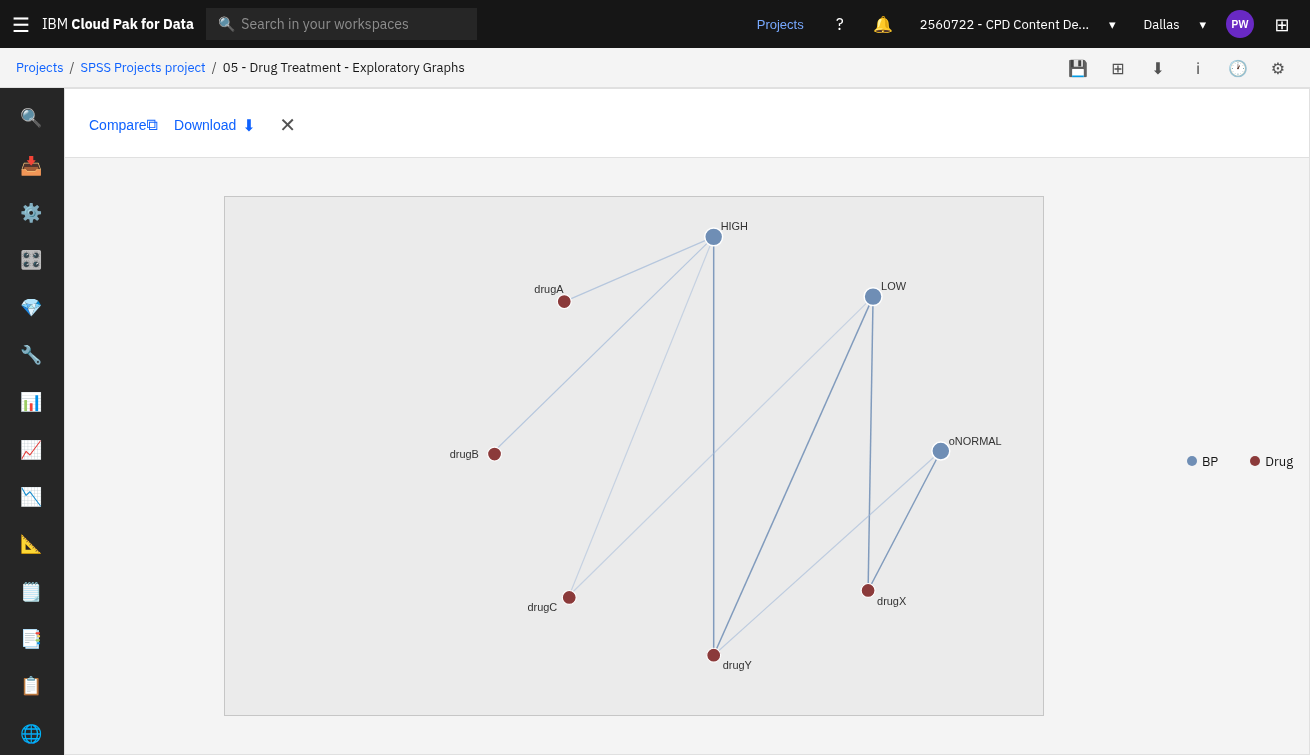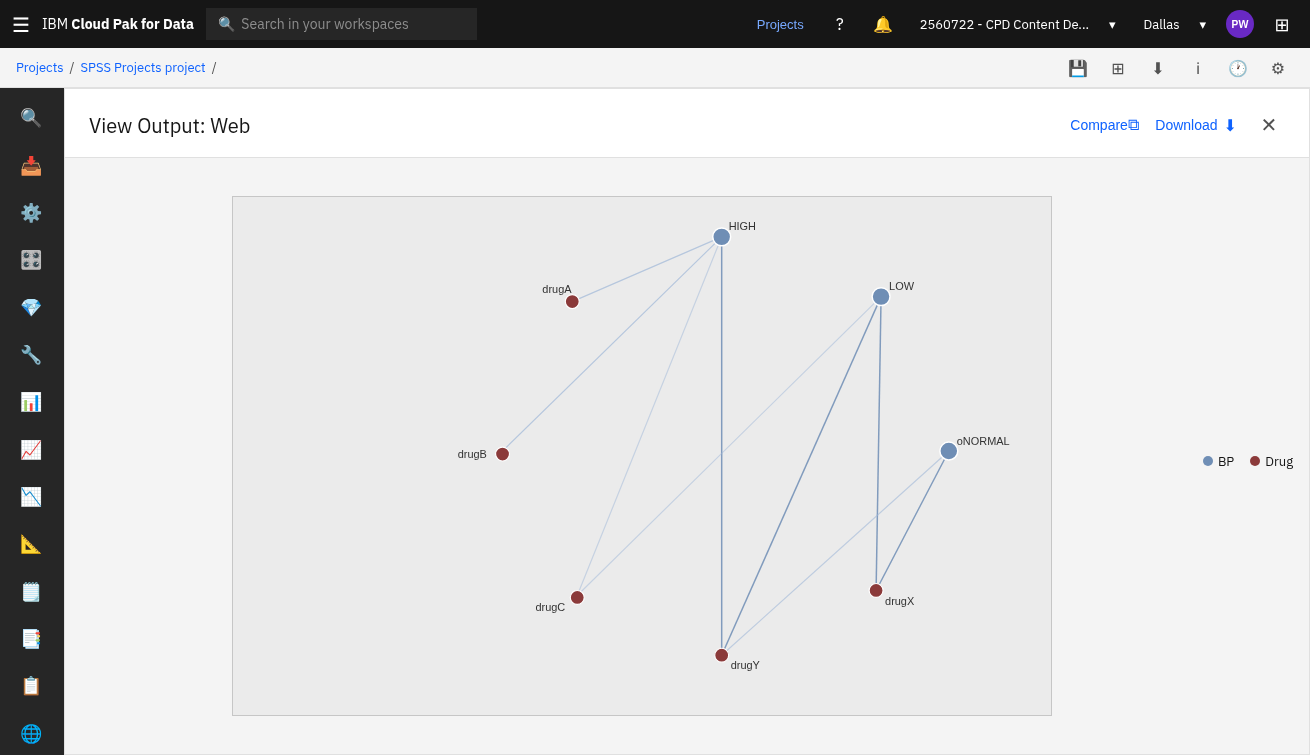--- a/index.html
+++ b/index.html
@@ -105,21 +105,21 @@
 
     
     .graph-container {
       background: #ebebeb; border: 1px solid #c6c6c6;
       width: 820px; height: 520px; position: relative;
       margin: 0 auto;
     }
 
     
     .graph-legend {
-      display: flex; align-items: center; gap: 16px;
+      display: flex; align-items: center; gap: 32px;
       margin-top: 10px; font-size: 13px; color: #161616;
     }
     .legend-item { display: flex; align-items: center; gap: 5px; }
     .legend-dot {
       width: 10px; height: 10px; border-radius: 50%;
     }
 
     
     .graph-svg {
       position: absolute; top: 0; left: 0; width: 100%; height: 100%;
@@ -151,20 +151,21 @@
   </div>
   <div class="avatar">PW</div>
   <div class="nav-icon grid-icon">⊞</div>
 </div>
 
 <div class="breadcrumb-bar">
   <span class="bc-item">Projects</span>
   <span class="bc-sep">/</span>
   <span class="bc-item">SPSS Projects project</span>
   <span class="bc-sep">/</span>
+  <span class="bc-current">05 - Drug Treatment - Exploratory Graphs</span>
   <div class="bc-actions">
     <div class="action-icon">💾</div>
     <div class="action-icon">⊞</div>
     <div class="action-icon">⬇</div>
     <div class="action-icon">ℹ</div>
     <div class="action-icon">🕐</div>
     <div class="action-icon">⚙</div>
   </div>
 </div>
 
@@ -180,21 +181,20 @@
   <div class="sidebar-item">📉</div>
   <div class="sidebar-item">📐</div>
   <div class="sidebar-item">🗒️</div>
   <div class="sidebar-item">📑</div>
   <div class="sidebar-item">📋</div>
   <div class="sidebar-item">🌐</div>
 </div>
 
 <div class="modal">
   <div class="modal-header">
-    <span class="modal-title">View Output: Web</span>
     <div class="modal-header-actions">
       <button class="modal-compare-btn">
         <span>Compare</span>
         <span style="font-size:16px;">⧉</span>
       </button>
       <button class="modal-download-btn">
         <span>Download</span>
         <span style="font-size:16px;">⬇</span>
       </button>
       <button class="modal-close">✕</button>

